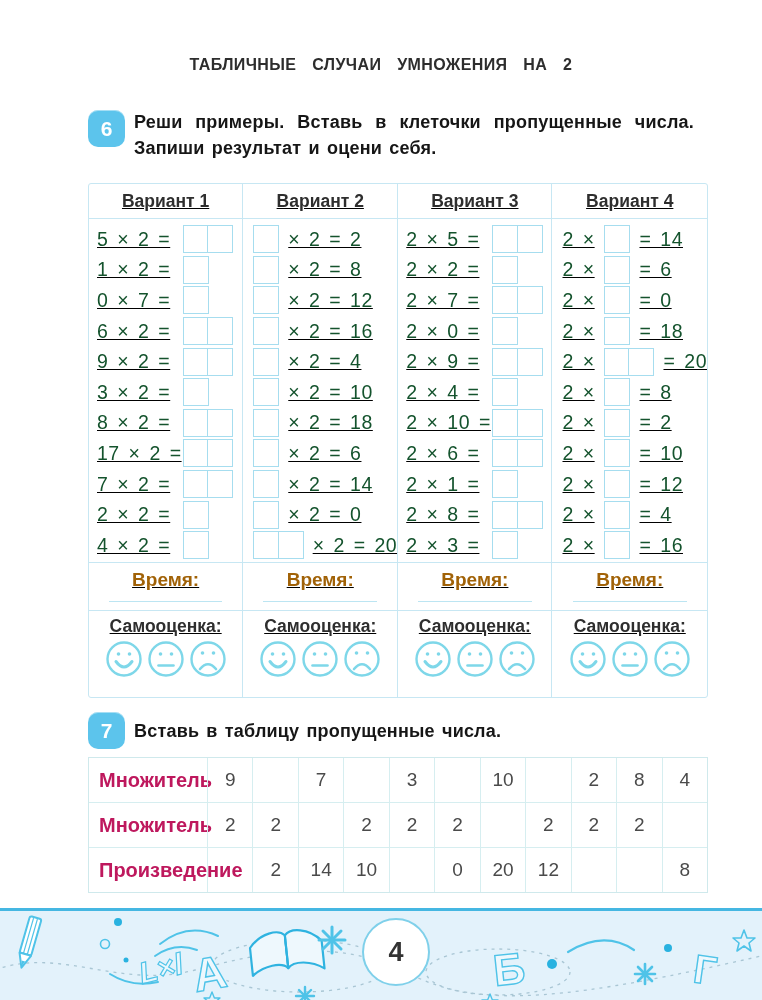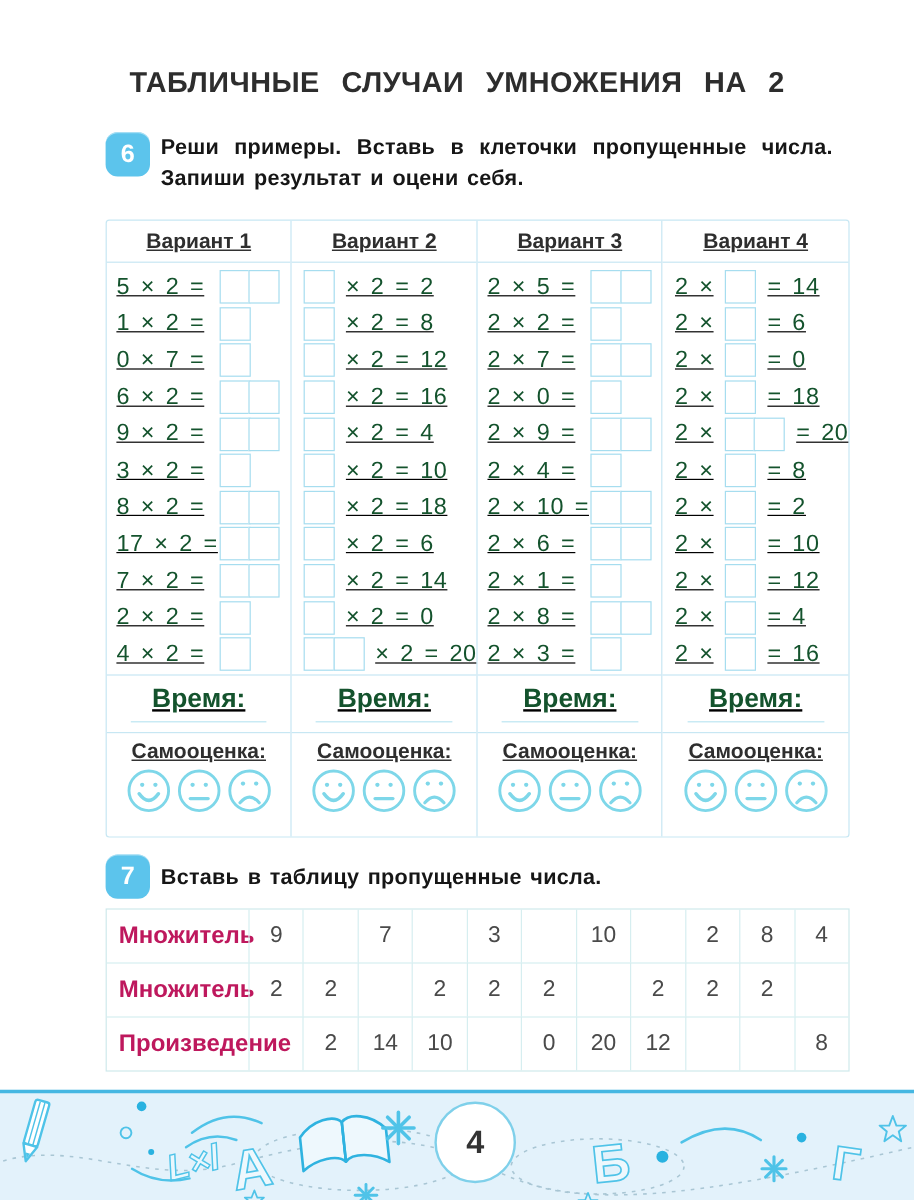--- a/index.html
+++ b/index.html
@@ -5,21 +5,21 @@
   html,body{margin:0;padding:0;background:#fff;}
   .page{
     position:relative;width:762px;height:1000px;margin:0 auto;
     background:#ffffff;overflow:hidden;
     font-family:"Liberation Sans", sans-serif;
     outline:1px solid #d8d8d8;
   }
   
   .title{
     position:absolute;top:56px;left:0;width:762px;
-    text-align:center;font-size:24px;font-weight:bold;color:#2d2d2d;
+    text-align:center;font-size:16px;font-weight:bold;color:#2d2d2d;
     letter-spacing:.4px;word-spacing:11px;
   }
   
   .badge{
     position:absolute;left:88px;width:37px;height:37px;border-radius:10px;
     background:#5cc4ec;color:#ffffff;font-size:21px;font-weight:bold;
     display:flex;align-items:center;justify-content:center;
     box-shadow:inset 0 1px 0 rgba(255,255,255,.45);
   }
   .badge6{top:110px;}
@@ -49,21 +49,21 @@
   .pre{display:inline-block;padding-left:8px;white-space:nowrap;}
   .v1 .pre,.v3 .pre{width:86px;}
   .v4 .pre{width:36px;padding-left:10px;}
   .boxes{display:inline-flex;}
   .v2 .boxes{margin-left:10px;}
   .v4 .boxes{margin-left:6px;}
   .abox{width:24px;height:26px;background:#fff;border:1.6px solid #a6ddef;}
   .abox + .abox{margin-left:-1.6px;}
   .post{margin-left:9px;white-space:nowrap;}
   .time-block{position:relative;height:47px;border-top:1.5px solid #c7e7f3;}
-  .time-label{text-align:center;font-size:22px;font-weight:bold;color:#14532d;padding-top:6px;}
+  .time-label{text-align:center;font-size:19px;font-weight:bold;color:#a16207;padding-top:6px;}
   .time-line{position:absolute;bottom:8px;left:13%;width:74%;border-bottom:1.6px solid #bce5f2;}
   .self-block{height:86px;border-top:1.5px solid #c7e7f3;text-align:center;}
   .self-label{font-size:17.5px;font-weight:bold;color:#2e2e2e;padding-top:5px;}
   .smileys{display:flex;justify-content:center;gap:2px;margin-top:2px;}
   
   .t7table{
     position:absolute;left:88px;top:757px;width:618px;
     display:grid;grid-template-columns:118px repeat(11,1fr);
     border:1.5px solid #cfe9ec;background:#fff;
   }

